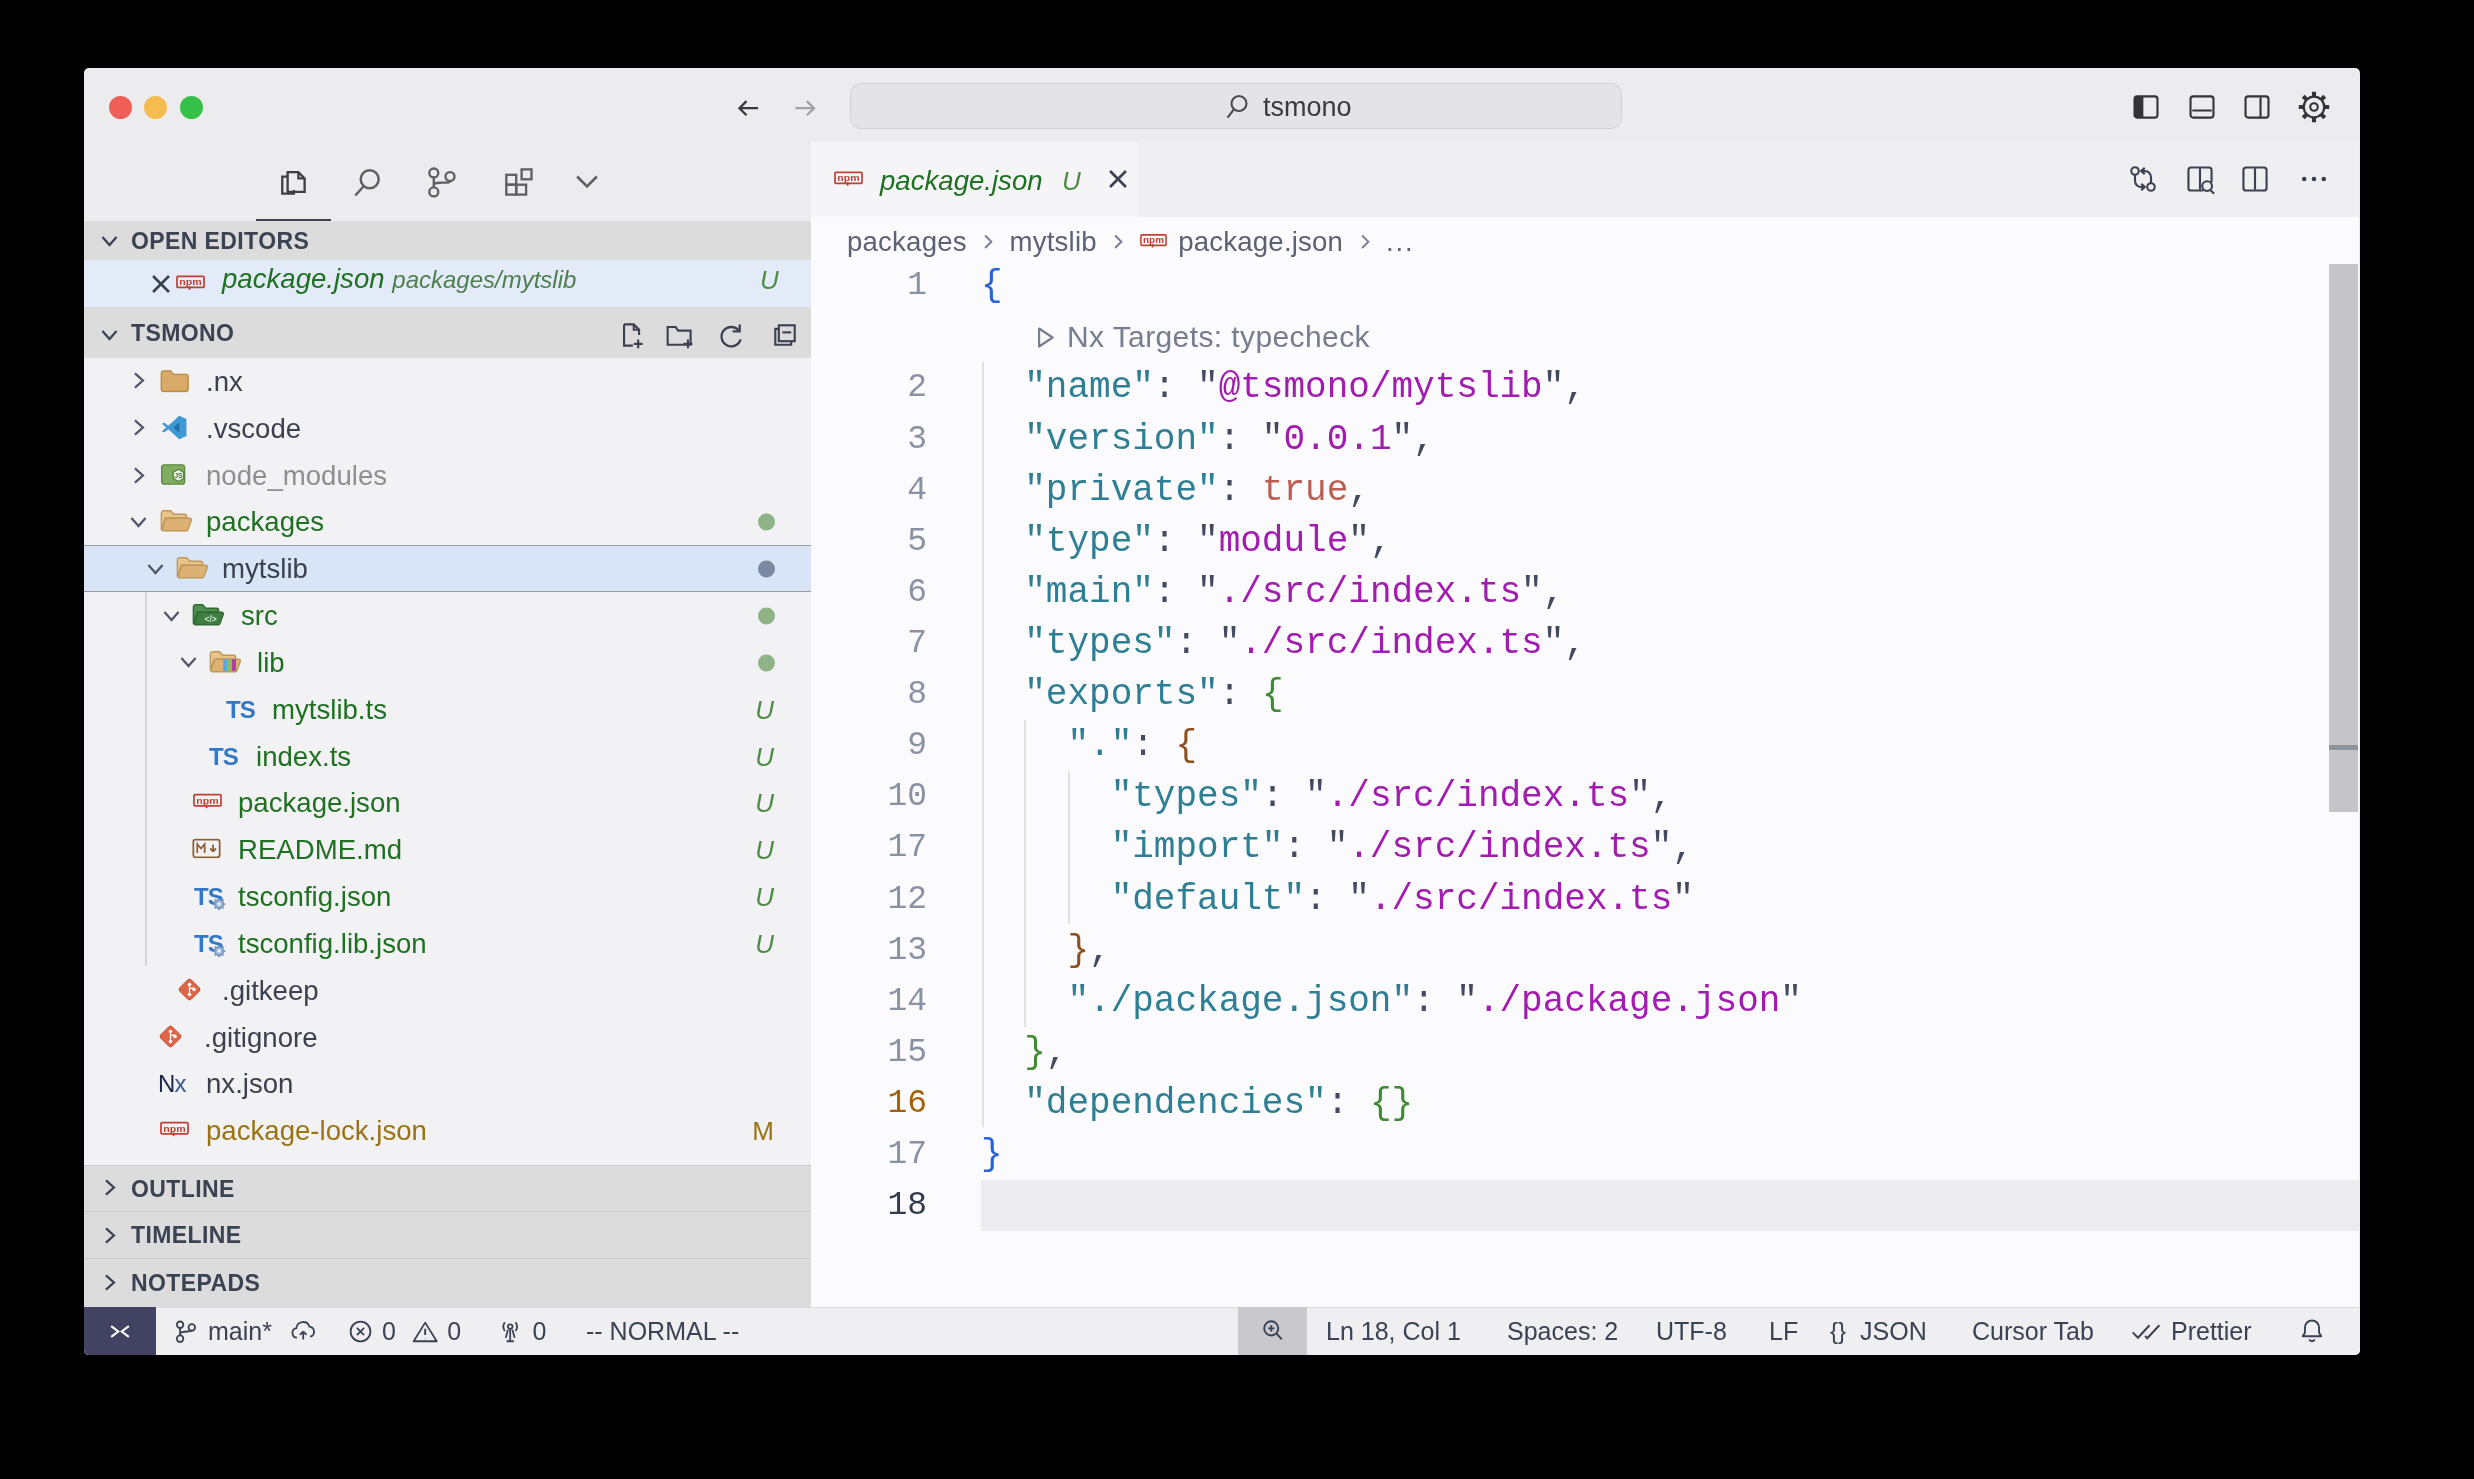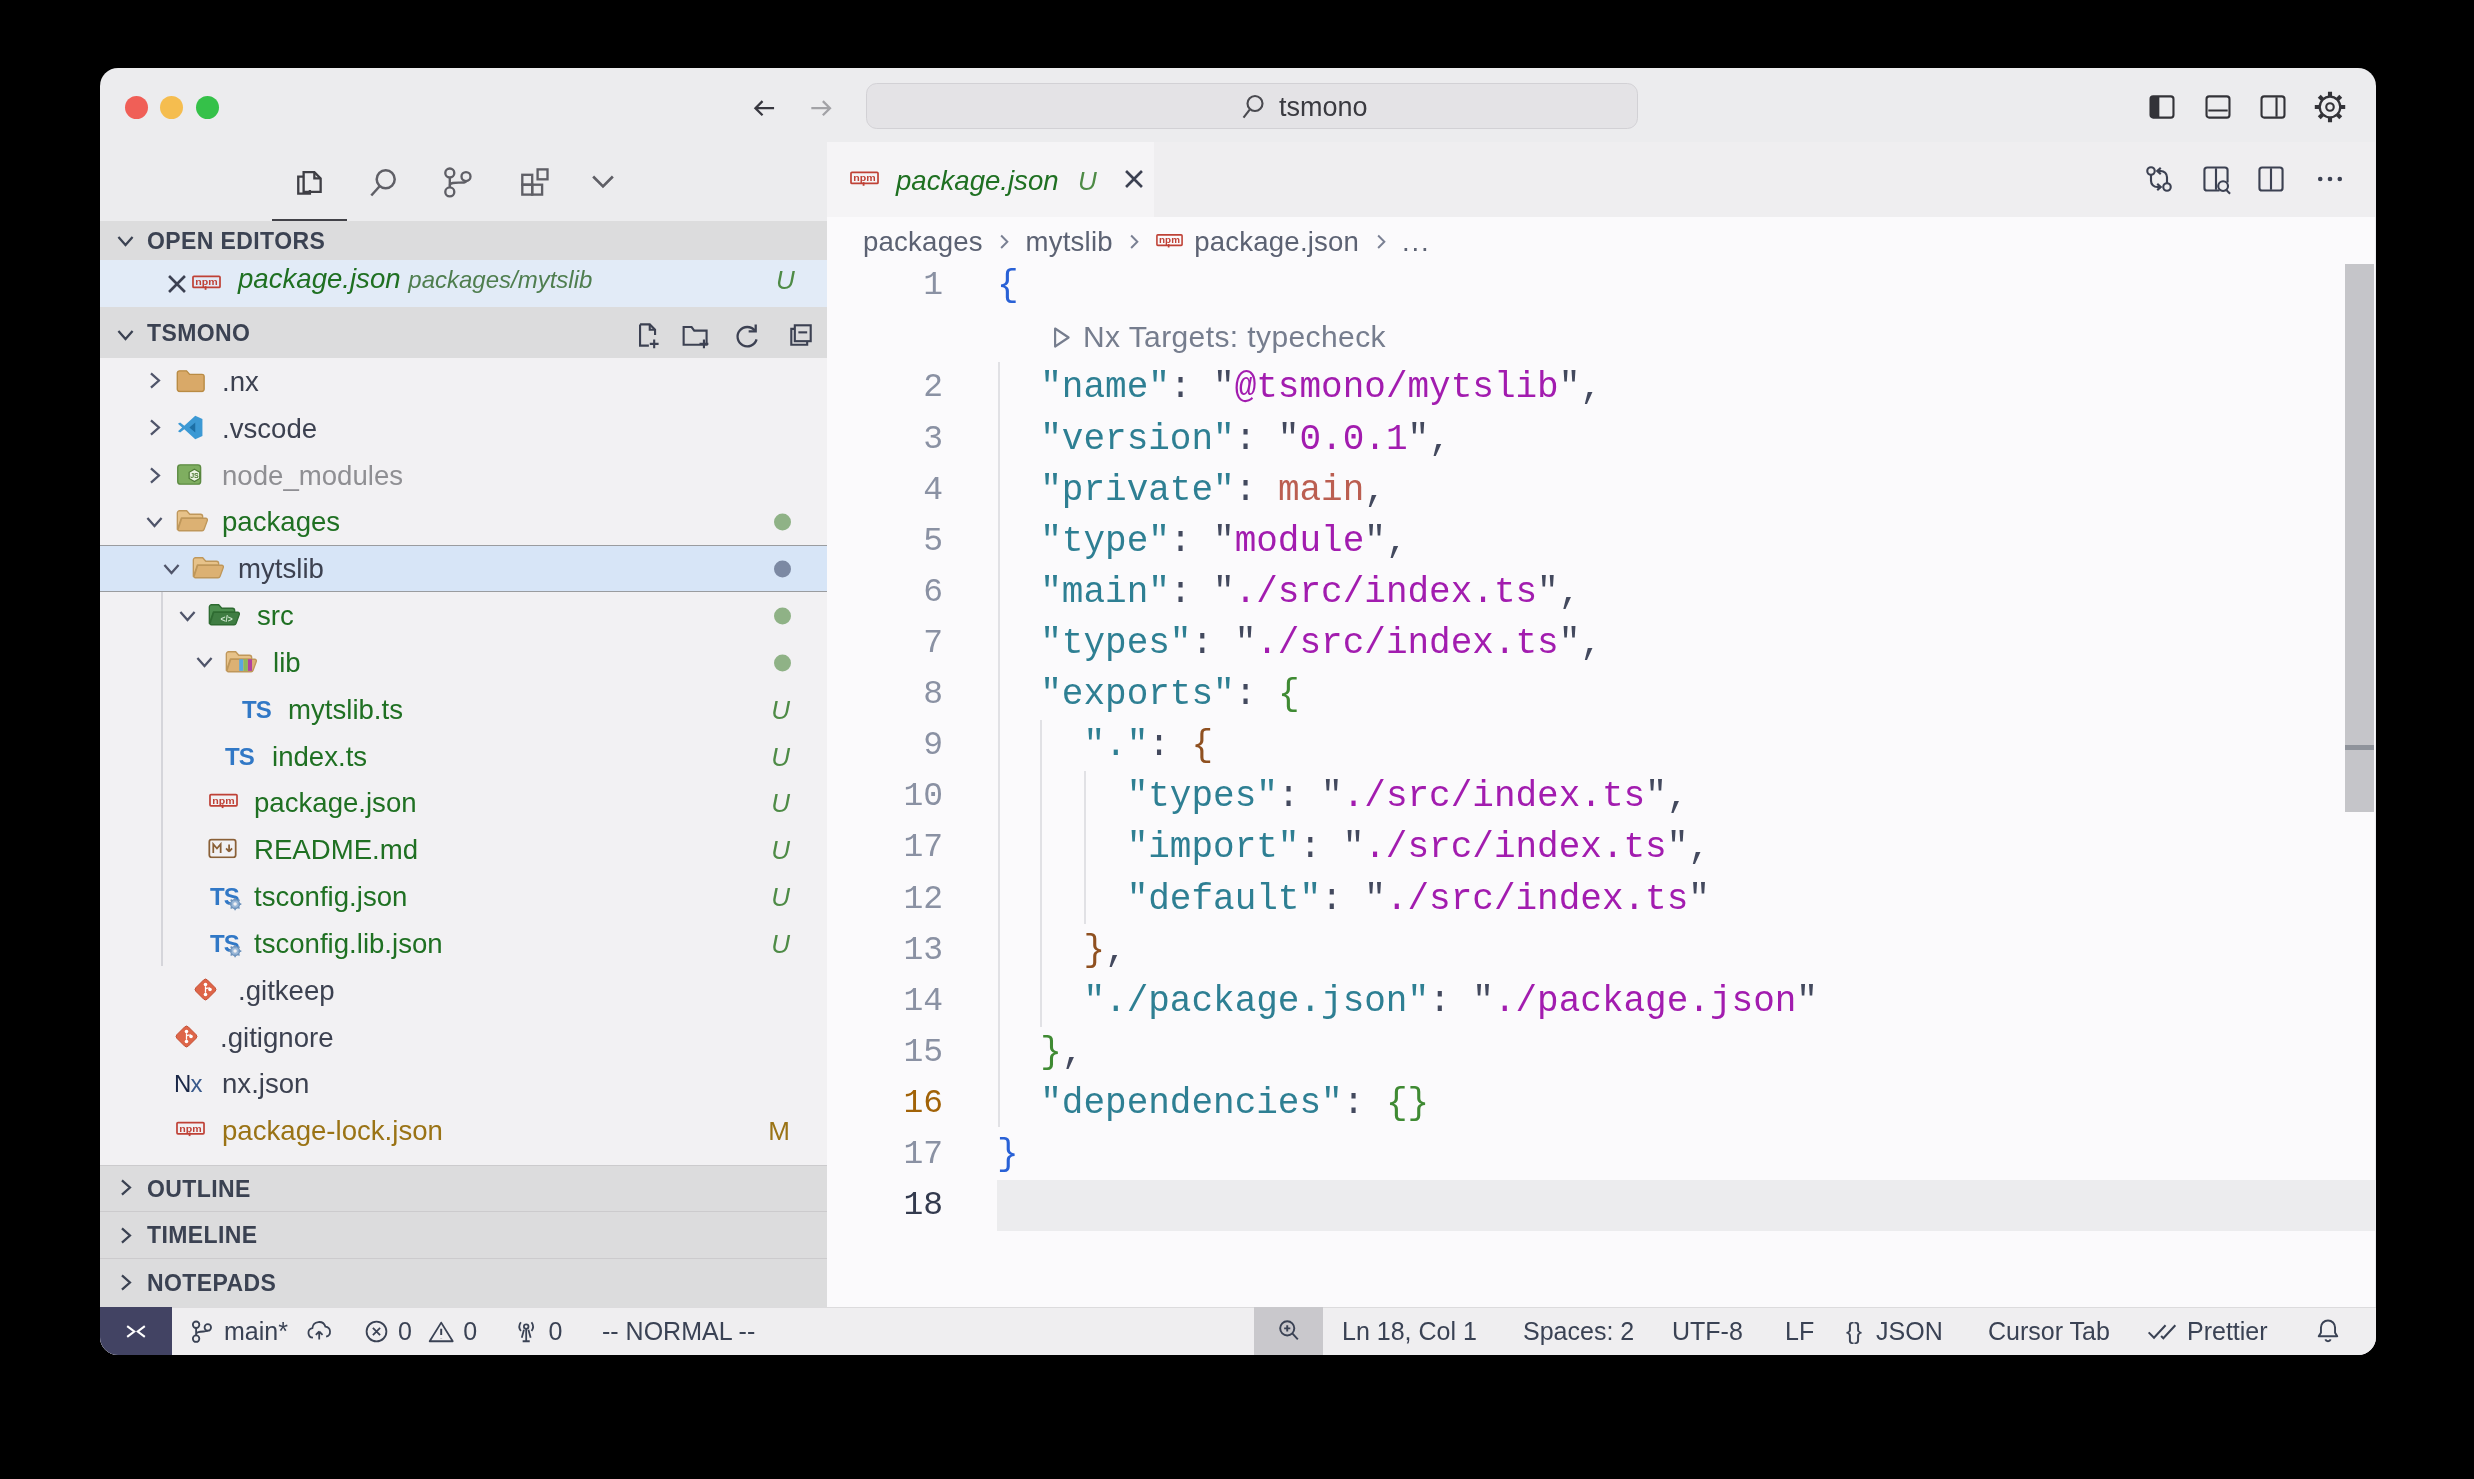--- a/index.html
+++ b/index.html
@@ -1,17 +1,17 @@
 <!DOCTYPE html>
 <html style="font-size:14.2px"><head><meta charset="utf-8"><style>
 *{margin:0;padding:0;box-sizing:border-box}
 html,body{width:2475px;height:1479px;background:#000;overflow:hidden}
 body{font-family:"Liberation Sans",sans-serif}
 .abs{position:absolute}
-#win{position:absolute;left:100px;top:68px;width:2276px;height:1287px;background:#ececee;border-radius:18px;overflow:hidden}
+#win{position:absolute;left:84px;top:68px;width:2276px;height:1287px;background:#ececee;border-radius:5px;overflow:hidden}
 .tl{position:absolute;top:27.6px;width:23px;height:23px;border-radius:50%}
 .sideicons svg{display:block}
 .hdr{position:absolute;left:0;width:727px;background:#dcdcdd;color:#3b4252;font-weight:bold;font-size:23px}
 .hdr .txt{position:absolute;left:47px;top:50%;transform:translateY(-50%);letter-spacing:0.4px}
 .row{position:absolute;left:0;width:727px;height:47px}
 .row .lbl{position:absolute;top:50%;transform:translateY(-50%);font-size:27.6px;color:#3c4150;white-space:pre}
 .row .icn{position:absolute;top:50%;transform:translateY(-50%)}
 .row .mark{position:absolute;right:37px;top:50%;transform:translateY(-50%);font-size:26px;font-style:italic}
 .green{color:#1f7022}
 .ugreen{color:#4e8b46}
@@ -408,21 +408,21 @@
 <div class="lnum" style="left:736px;top:959px;color:#8a91a3">15</div>
 <div class="lnum" style="left:736px;top:1010px;color:#a16207">16</div>
 <div class="lnum" style="left:736px;top:1061px;color:#8a91a3">17</div>
 <div class="lnum" style="left:736px;top:1112px;color:#333a4e">18</div>
 <div class="abs" style="left:947px;top:245px;width:711px;height:48px;color:#767d8e;font-size:30px;line-height:48px;letter-spacing:0.4px"><svg width="27" height="27" viewBox="0 0 30 30" fill="none" style="vertical-align:-4.4px;margin-right:9px">
         <path d="M9 5 L24 15 L9 25 z" stroke="#767d8e" stroke-width="2.4" stroke-linejoin="round"></path>
       </svg>Nx Targets: typecheck</div>
 <div class="codeline" style="left:897px;top:192px"><span class="b1">{</span></div>
 <div class="codeline" style="left:897px;top:294px">  <span class="k">"name"</span>: "<span class="s">@tsmono/mytslib</span>",</div>
 <div class="codeline" style="left:897px;top:346px">  <span class="k">"version"</span>: "<span class="s">0.0.1</span>",</div>
-<div class="codeline" style="left:897px;top:397px">  <span class="k">"private"</span>: <span class="t">main</span>,</div>
+<div class="codeline" style="left:897px;top:397px">  <span class="k">"private"</span>: <span class="t">true</span>,</div>
 <div class="codeline" style="left:897px;top:448px">  <span class="k">"type"</span>: "<span class="s">module</span>",</div>
 <div class="codeline" style="left:897px;top:499px">  <span class="k">"main"</span>: "<span class="s">./src/index.ts</span>",</div>
 <div class="codeline" style="left:897px;top:550px">  <span class="k">"types"</span>: "<span class="s">./src/index.ts</span>",</div>
 <div class="codeline" style="left:897px;top:601px">  <span class="k">"exports"</span>: <span class="b2">{</span></div>
 <div class="codeline" style="left:897px;top:652px">    <span class="k">"."</span>: <span class="b3">{</span></div>
 <div class="codeline" style="left:897px;top:703px">      <span class="k">"types"</span>: "<span class="s">./src/index.ts</span>",</div>
 <div class="codeline" style="left:897px;top:754px">      <span class="k">"import"</span>: "<span class="s">./src/index.ts</span>",</div>
 <div class="codeline" style="left:897px;top:806px">      <span class="k">"default"</span>: "<span class="s">./src/index.ts</span>"</div>
 <div class="codeline" style="left:897px;top:857px">    <span class="b3">}</span>,</div>
 <div class="codeline" style="left:897px;top:908px">    <span class="k">"./package.json"</span>: "<span class="s">./package.json</span>"</div>

